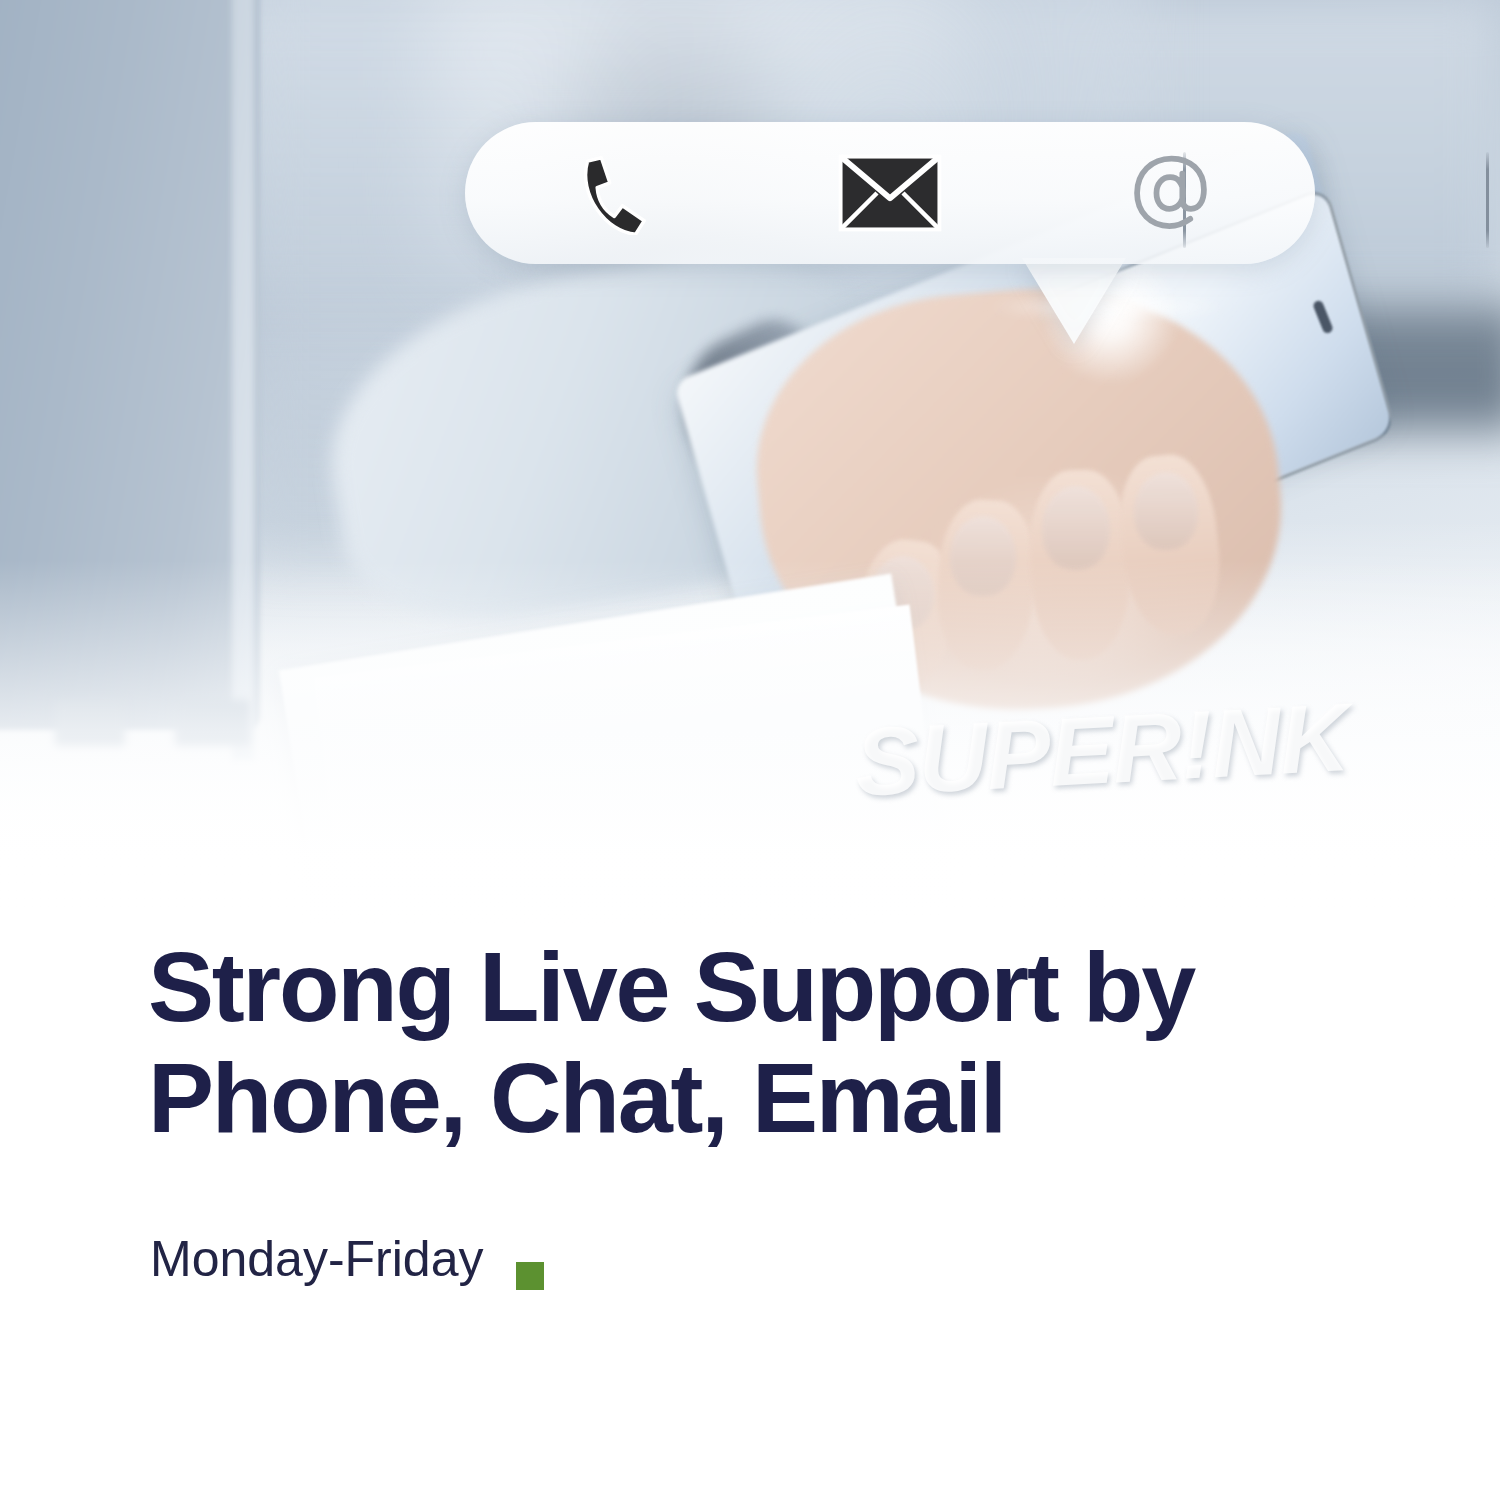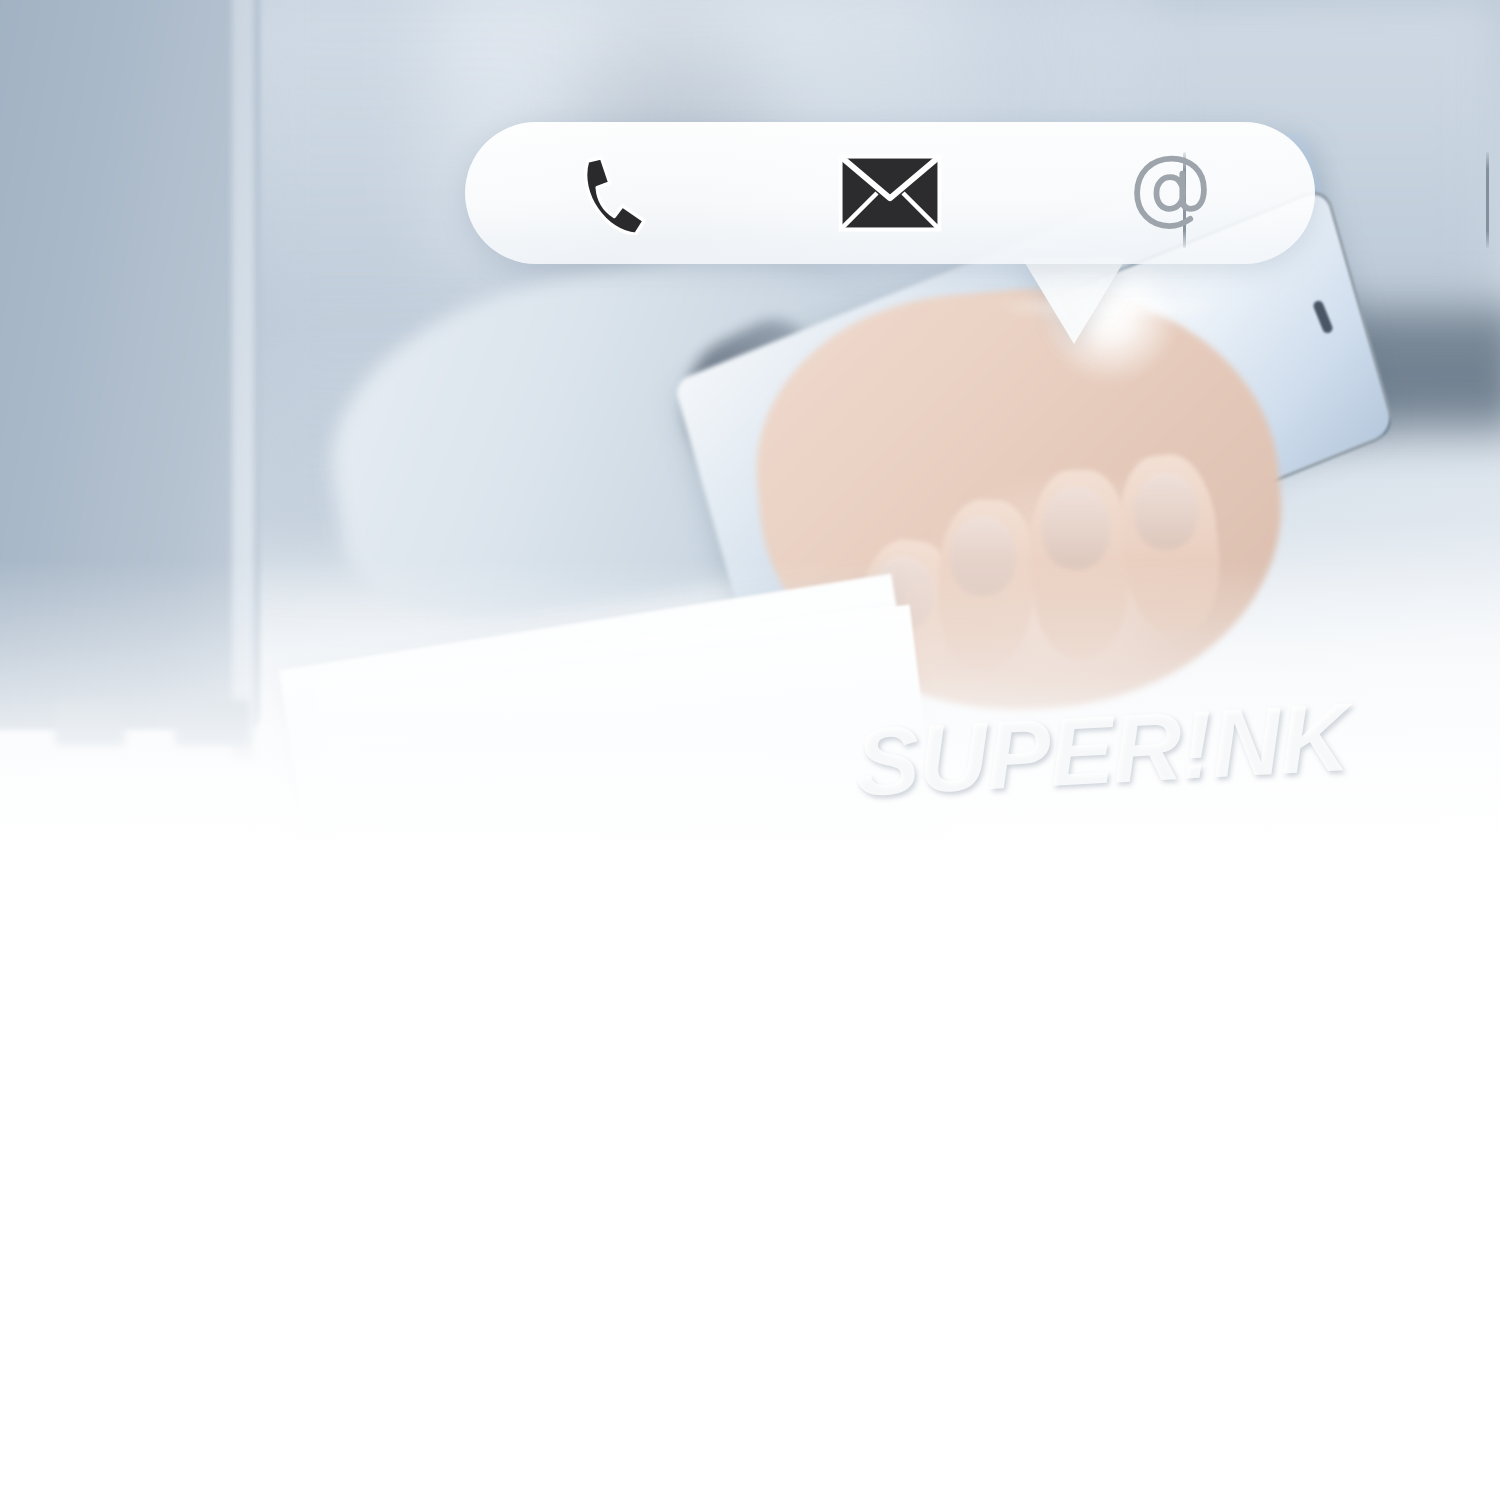--- a/index.html
+++ b/index.html
@@ -313,15 +313,21 @@
     <div class="pill-cell">
       <span class="icon-wrap">
         <svg class="ic ic-at" viewBox="0 0 64 64" aria-hidden="true">
           <path d="M44 50 C39 53.5 34.5 55 29.5 55 C16.5 55 7 45.5 7 32 C7 18 17 8 31 8 C44 8 53.5 16.5 53.5 29.5 C53.5 38 50 43 44.5 43 C40.5 43 38.5 40.5 38.5 36 L38.5 18.5 M39 32 C39 38.5 35 43 29.5 43 C24 43 20.5 38.5 20.5 32 C20.5 25.5 24.5 21 30 21 C35.5 21 39 25.5 39 32 Z" fill="none" stroke="#9ea4ab" stroke-width="4" stroke-linecap="round" stroke-linejoin="round"></path>
         </svg>
       </span>
     </div>
 
   </div>
 
-
+  <h1 class="headline">Strong Live Support by
+Phone, Chat, Email</h1>
+
+  <div class="subtitle-row">
+    <span class="subtitle">Monday-Friday</span>
+    <span class="green-dot"></span>
+  </div>
 
 </div>
 
 </body></html>

